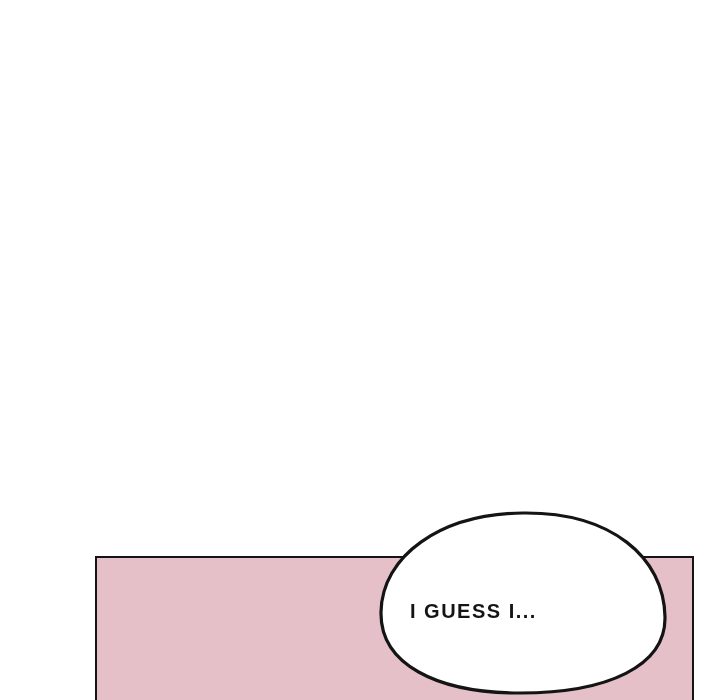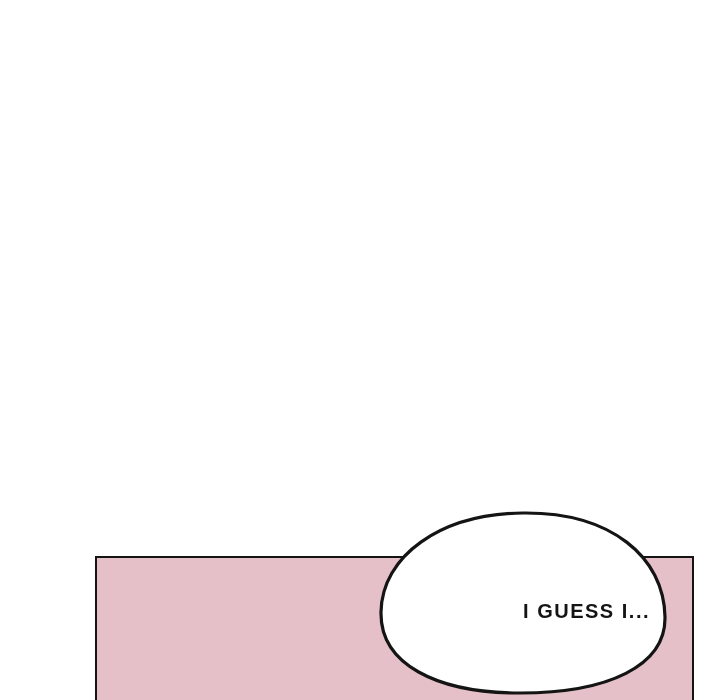--- a/index.html
+++ b/index.html
@@ -37,21 +37,21 @@
   .bubble-path {
     fill: var(--bubble-fill, #ffffff);
     stroke: var(--line, #141414);
     stroke-width: 3.2;
   }
   .speech-text {
     position: absolute;
     left: 410px;
     top: 600px;
     width: 240px;
-    text-align: right;
+    text-align: left;
     font-size: 20px;
     font-weight: 700;
     letter-spacing: 1.5px;
     color: var(--text, #141414);
     white-space: nowrap;
   }
 </style>
 </head>
 <body>
 

